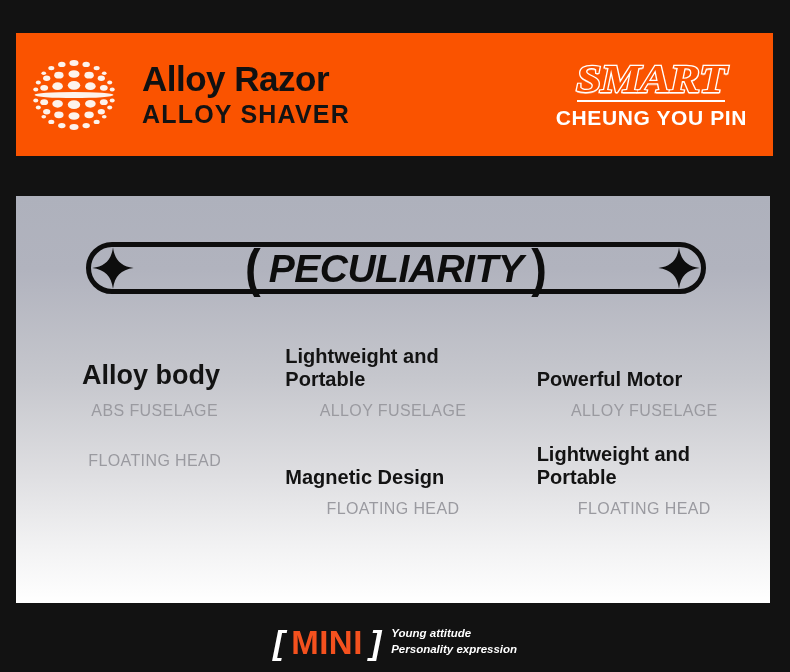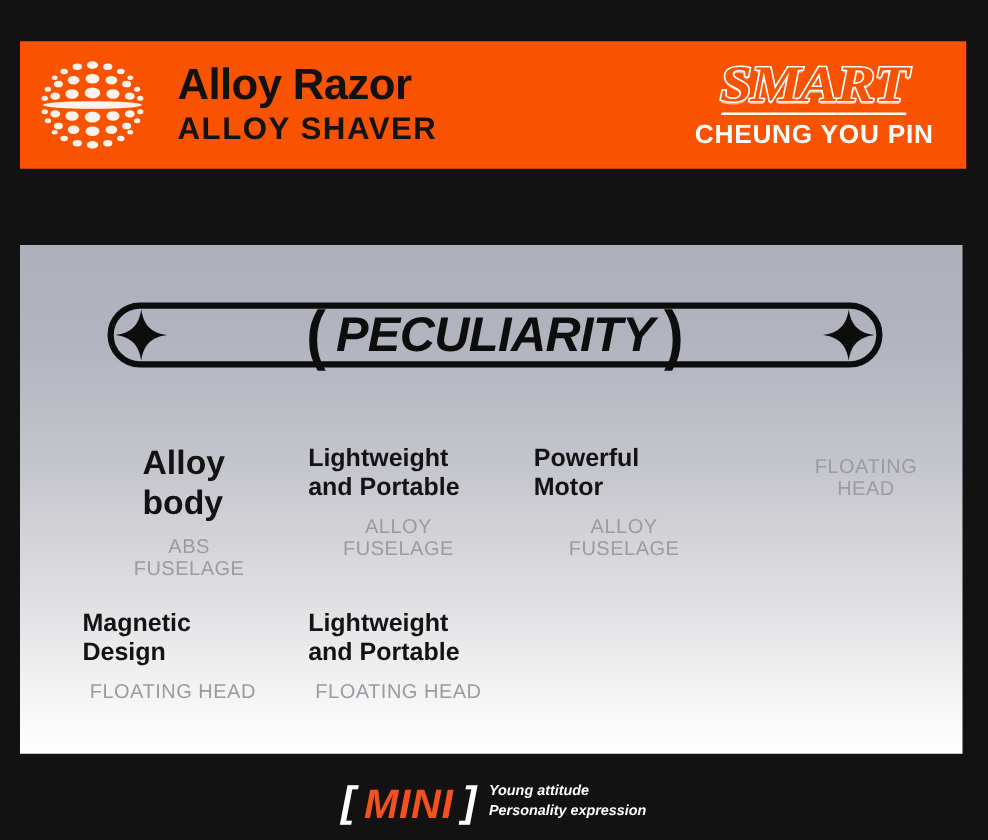--- a/index.html
+++ b/index.html
@@ -8,21 +8,21 @@
   body {
     width:790px; height:672px;
     font-family:"Liberation Sans", sans-serif;
     overflow:hidden; position:relative;
   }
   .page { position:relative; width:790px; height:672px; background:#121212; }
 
   
   .header {
     position:absolute; left:16px; top:33px;
-    width:757px; height:102px;
+    width:757px; height:123px;
     background:#fa5300;
     display:flex; align-items:center;
   }
   .logo-wrap {
     width:92px; height:92px; margin-left:12px;
     position:relative; flex:0 0 auto;
   }
   .globe { position:absolute; inset:4px; }
   .brand-text { margin-left:22px; display:flex; flex-direction:column; justify-content:center; }
   .brand-title {
@@ -82,26 +82,25 @@
   }
   .peculiarity {
     font-size:39px; font-weight:bold; font-style:italic;
     color:#0d0d0d; letter-spacing:-0.5px;
     line-height:1; white-space:nowrap;
     padding:12px 6px;
   }
 
   
   .features {
-    position:absolute; left:0; top:159px;
+    position:absolute; left:0; top:148px;
     width:754px;
     display:grid;
-    grid-template-columns:repeat(4,1fr);
+    grid-template-columns:repeat(3,1fr);
     row-gap:22px;
-    padding-left:32px;
   }
   .feature { padding:0 18px; }
   .feature.col1 { padding-left:66px; }
   .feat-title {
     font-size:20px; font-weight:bold; color:#131313;
     line-height:1.18; text-align:left;
     min-height:48px;
     display:flex; align-items:flex-end;
   }
   .feature.big .feat-title { font-size:27px; }
@@ -117,21 +116,21 @@
     width:790px; height:60px;
     display:flex; align-items:center; justify-content:center;
     gap:10px;
   }
   .mini-lock { display:flex; align-items:center; gap:7px; }
   .bracket {
     font-size:34px; font-weight:bold; color:#ffffff;
     font-style:italic; line-height:1;
   }
   .mini-word {
-    font-size:33px; font-weight:bold; font-style:italic;
+    font-size:33px; font-weight:bold; 
     color:#f4511e; letter-spacing:0.5px; line-height:1;
   }
   .tagline {
     display:flex; flex-direction:column; justify-content:center;
     color:#ffffff; font-size:11.5px; font-weight:bold;
     font-style:italic; line-height:1.35;
   }
 </style>
 </head>
 <body>

